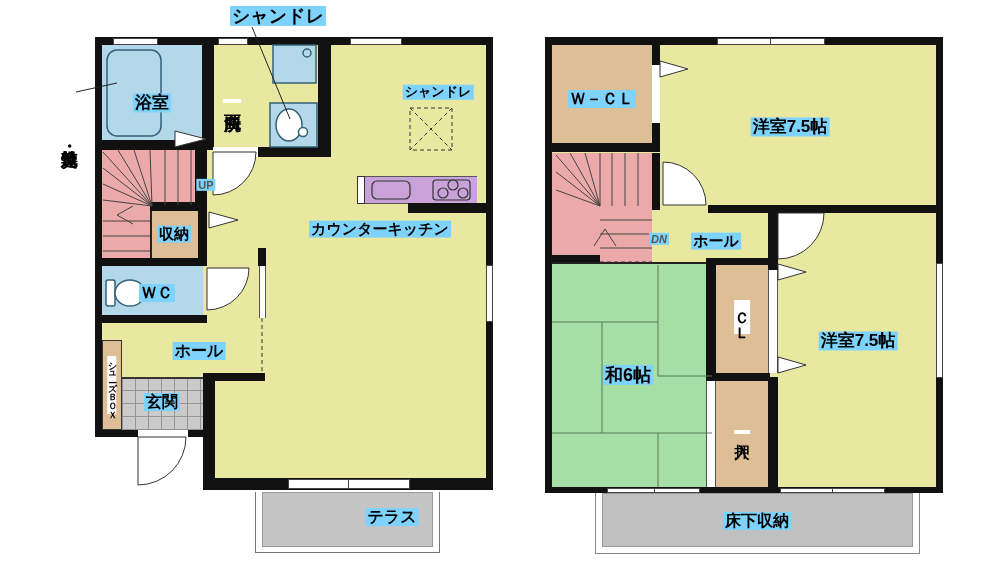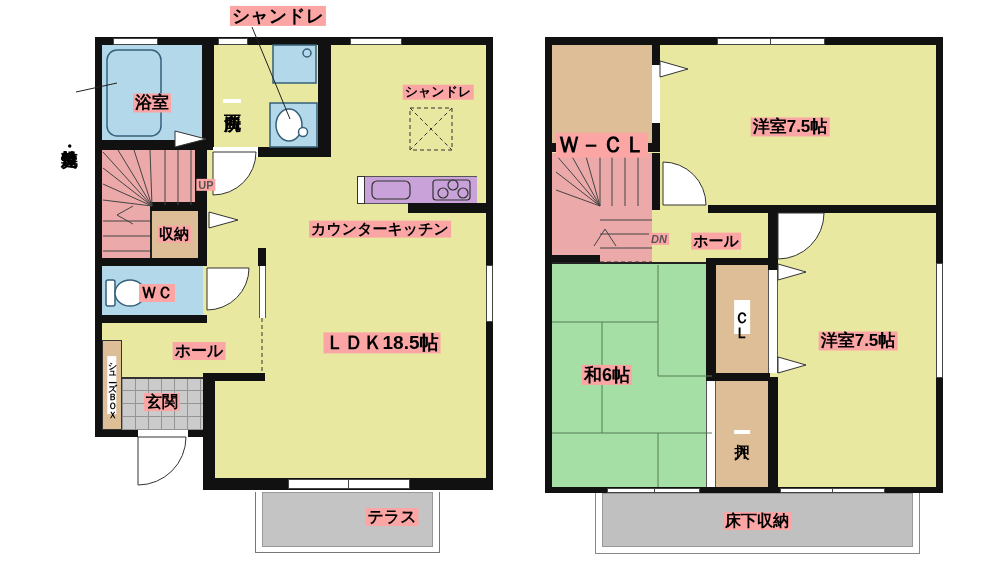--- a/index.html
+++ b/index.html
@@ -4,21 +4,21 @@
 <style>
   html,body{margin:0;padding:0;background:#fff;}
   #stage{position:relative;width:1000px;height:562px;background:#fff;overflow:hidden;
          font-family:"Liberation Sans","DejaVu Sans",sans-serif;}
   .wall{position:absolute;background:#111;z-index:2;}
   .win{position:absolute;background:#fff;border:1px solid #444;box-sizing:border-box;z-index:3;}
   .gap{position:absolute;background:#fff;z-index:3;}
   .slide{position:absolute;background:#fff;border-left:1px solid #555;border-right:1px solid #555;box-sizing:border-box;z-index:3;}
   .rm{position:absolute;z-index:1;box-sizing:border-box;}
   svg.overlay{position:absolute;left:0;top:0;z-index:4;pointer-events:none;}
-  .lbl{position:absolute;z-index:5;background:#fca5a5;color:#000;font-weight:bold;
+  .lbl{position:absolute;z-index:5;background:#7dd3fc;color:#000;font-weight:bold;
        font-size:16px;line-height:1.12;padding:0 2px;white-space:nowrap;
        transform:translate(-50%,-50%);}
   .vlbl{position:absolute;z-index:5;background:#fff;color:#000;font-weight:bold;
         font-size:16px;line-height:1.05;padding:2px 0;writing-mode:vertical-rl;
         text-orientation:upright;white-space:nowrap;transform:translate(-50%,-50%);}
   .small{font-size:11px;color:#555;font-weight:bold;}
   .tile{background-color:#cbcbcb;
         background-image:repeating-linear-gradient(0deg,#949494 0 1px,transparent 1px 13px),
                          repeating-linear-gradient(90deg,#949494 0 1px,transparent 1px 13px);}
 </style>
@@ -181,26 +181,25 @@
   <div class="lbl" style="left:152px;top:103px;font-size:17px;">浴室</div>
   <div class="vlbl" style="left:232px;top:101px;font-size:17px;">洗面所</div>
   <div class="lbl small" style="left:206px;top:185px;">UP</div>
   <div class="lbl" style="left:174px;top:234px;font-size:15px;">収納</div>
   <div class="lbl" style="left:157px;top:293px;">ＷＣ</div>
   <div class="lbl" style="left:199px;top:351px;">ホール</div>
   <div class="vlbl" style="left:112px;top:385px;font-size:9px;padding:0;">シューズＢＯＸ</div>
   <div class="lbl" style="left:162px;top:402px;">玄関</div>
   <div class="lbl" style="left:380px;top:229px;font-size:15px;">カウンターキッチン</div>
   <div class="lbl" style="left:438px;top:92px;font-size:13px;">シャンドレ</div>
-  <div class="lbl" style="left:382px;top:343px;font-size:19px;">ＬＤＫ18.5帖</div>
   <div class="lbl" style="left:346px;top:517px;margin-left:46px;">テラス</div>
 
-  <div class="lbl" style="left:602px;top:99px;font-size:22px;margin-top:46px;">Ｗ－ＣＬ</div>
+  <div class="lbl" style="left:602px;top:99px;font-size:16px;">Ｗ－ＣＬ</div>
   <div class="lbl" style="left:790px;top:127px;font-size:17px;">洋室7.5帖</div>
   <div class="lbl small" style="left:659px;top:239px;font-style:italic;">DN</div>
   <div class="lbl" style="left:716px;top:241px;font-size:15px;">ホール</div>
-  <div class="lbl" style="left:607px;top:375px;font-size:18px;">和6帖</div>
+  <div class="lbl" style="left:628px;top:375px;font-size:18px;">和6帖</div>
   <div class="vlbl" style="left:742px;top:317px;font-size:15px;">ＣＬ</div>
   <div class="vlbl" style="left:742px;top:432px;font-size:15px;">押入</div>
   <div class="lbl" style="left:858px;top:341px;font-size:17px;">洋室7.5帖</div>
   <div class="lbl" style="left:757px;top:521px;">床下収納</div>
 
 </div>
 
 </body></html>

